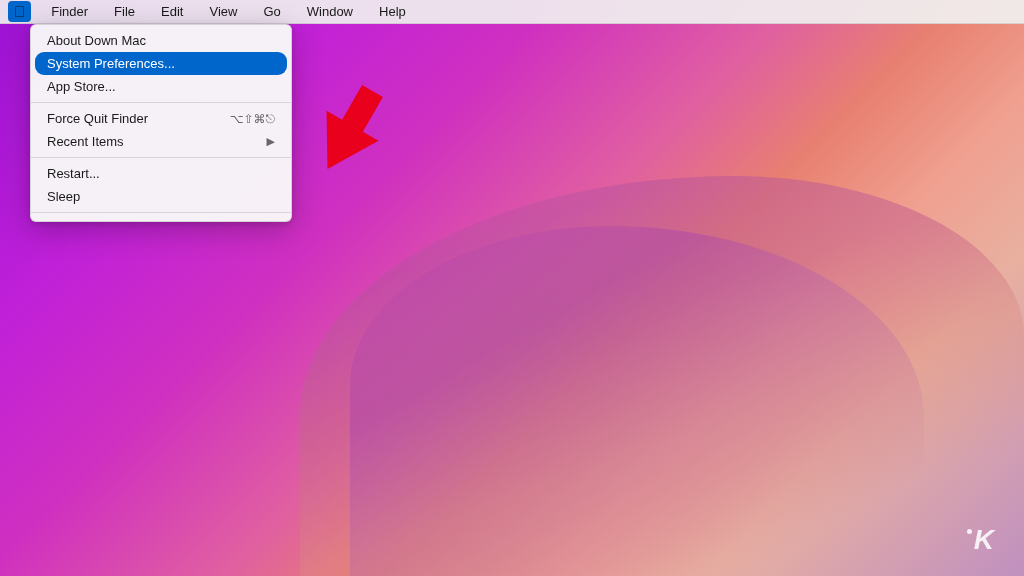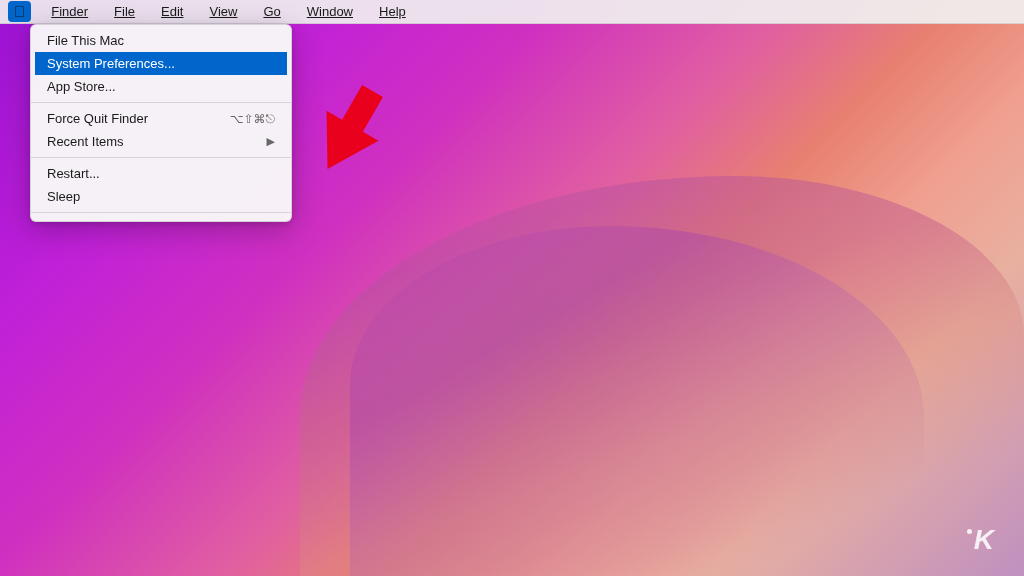--- a/index.html
+++ b/index.html
@@ -99,21 +99,20 @@
     }
 
     .menu-item-text {
       font-size: 13px;
       color: #1a1a1a;
       font-weight: 500;
       padding: 2px 6px;
       border-radius: 4px;
       cursor: pointer;
       white-space: nowrap;
-      text-decoration: underline;
     }
 
     .menu-item-text.active,
     .apple-menu-item.active {
       background: #0066cc;
       color: white;
     }
 
     
     .dropdown-menu {
@@ -137,21 +136,21 @@
       cursor: pointer;
       display: flex;
       align-items: center;
       justify-content: space-between;
       min-height: 22px;
     }
 
     .menu-item.highlighted {
       background: #0066cc;
       color: white;
-      border-radius: 0;
+      border-radius: 9px;
       margin: 0 4px;
       padding: 4px 12px;
     }
 
     .menu-separator {
       height: 1px;
       background: rgba(0,0,0,0.12);
       margin: 4px 0;
     }
 
@@ -214,21 +213,21 @@
     <span class="menu-item-text">Edit</span>
     <span class="menu-item-text">View</span>
     <span class="menu-item-text">Go</span>
     <span class="menu-item-text">Window</span>
     <span class="menu-item-text">Help</span>
   </div>
 </div>
 
 <div class="dropdown-menu">
   <div class="menu-item">
-    <span>File This Mac</span>
+    <span>About Down Mac</span>
   </div>
   <div class="menu-item highlighted">
     <span>System Preferences...</span>
   </div>
   <div class="menu-item">
     <span>App Store...</span>
   </div>
   <div class="menu-separator"></div>
   <div class="menu-item">
     <span>Force Quit Finder</span>

